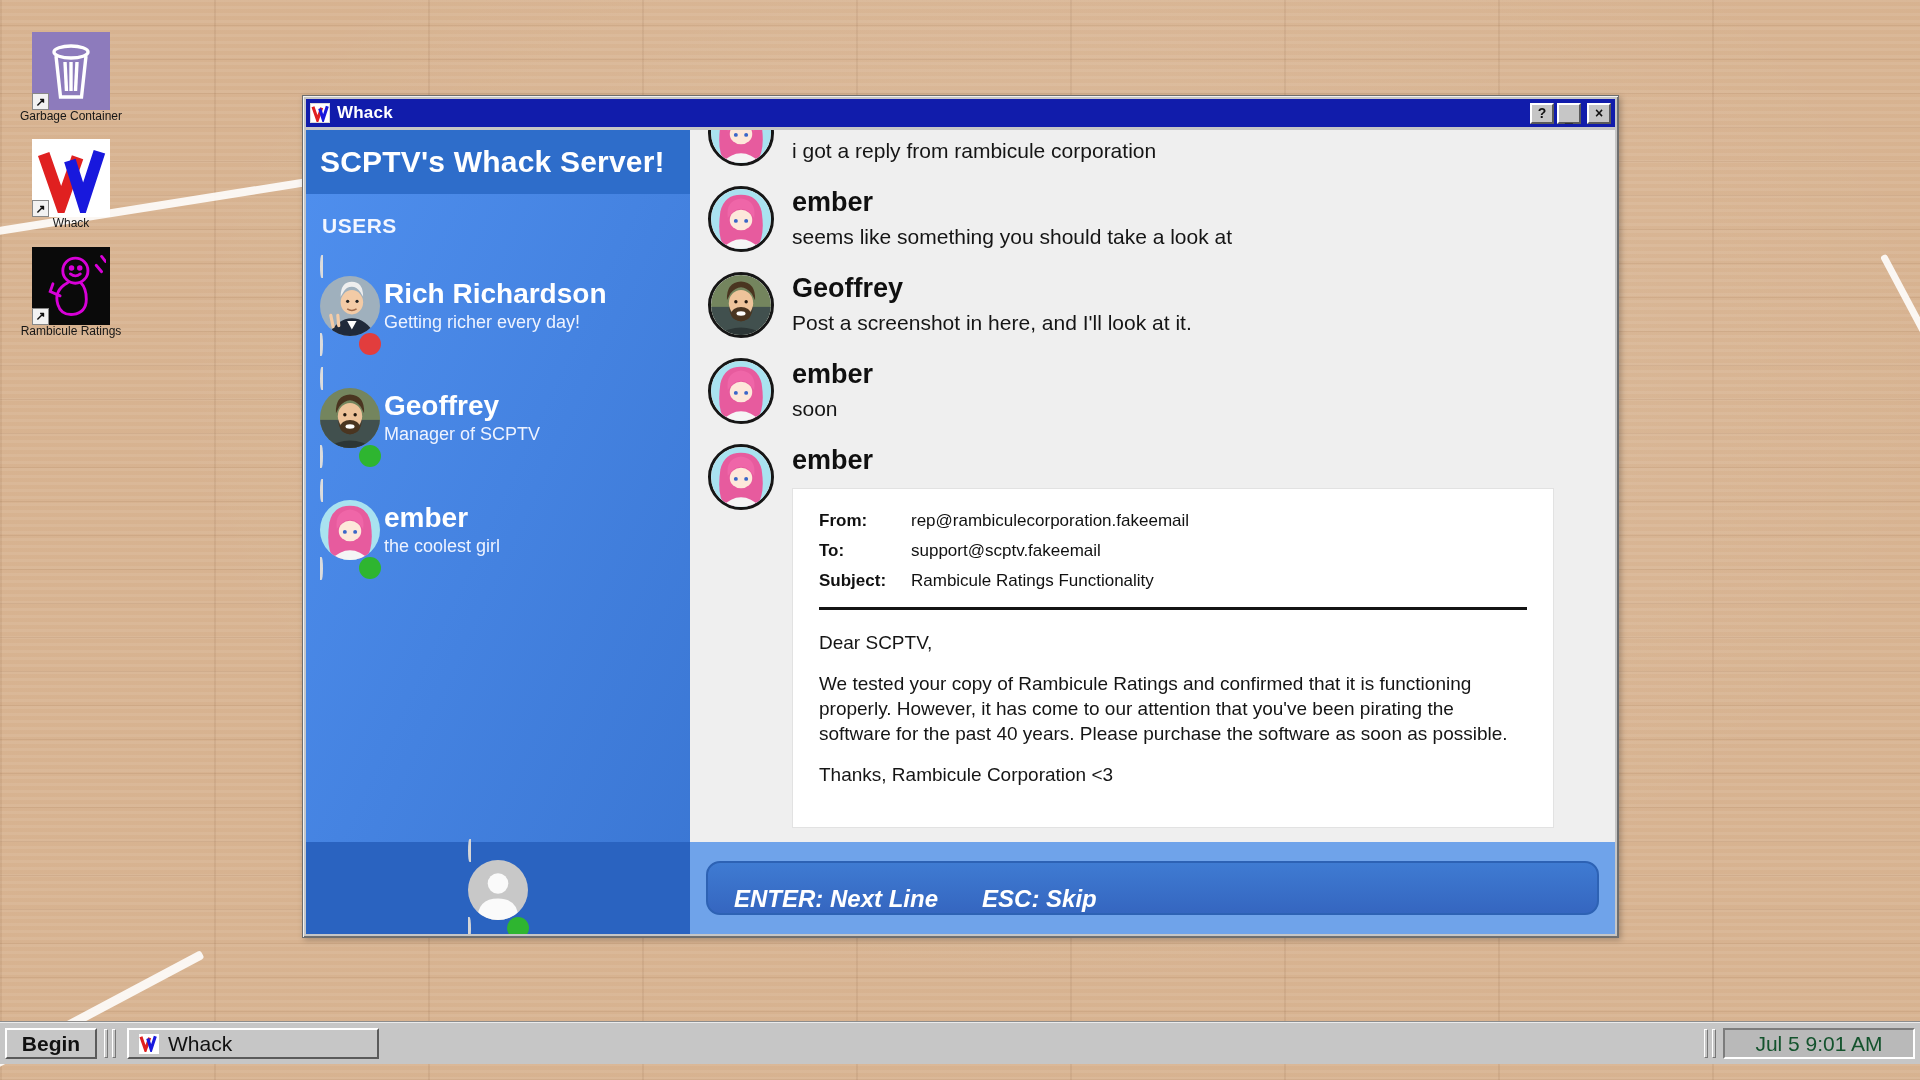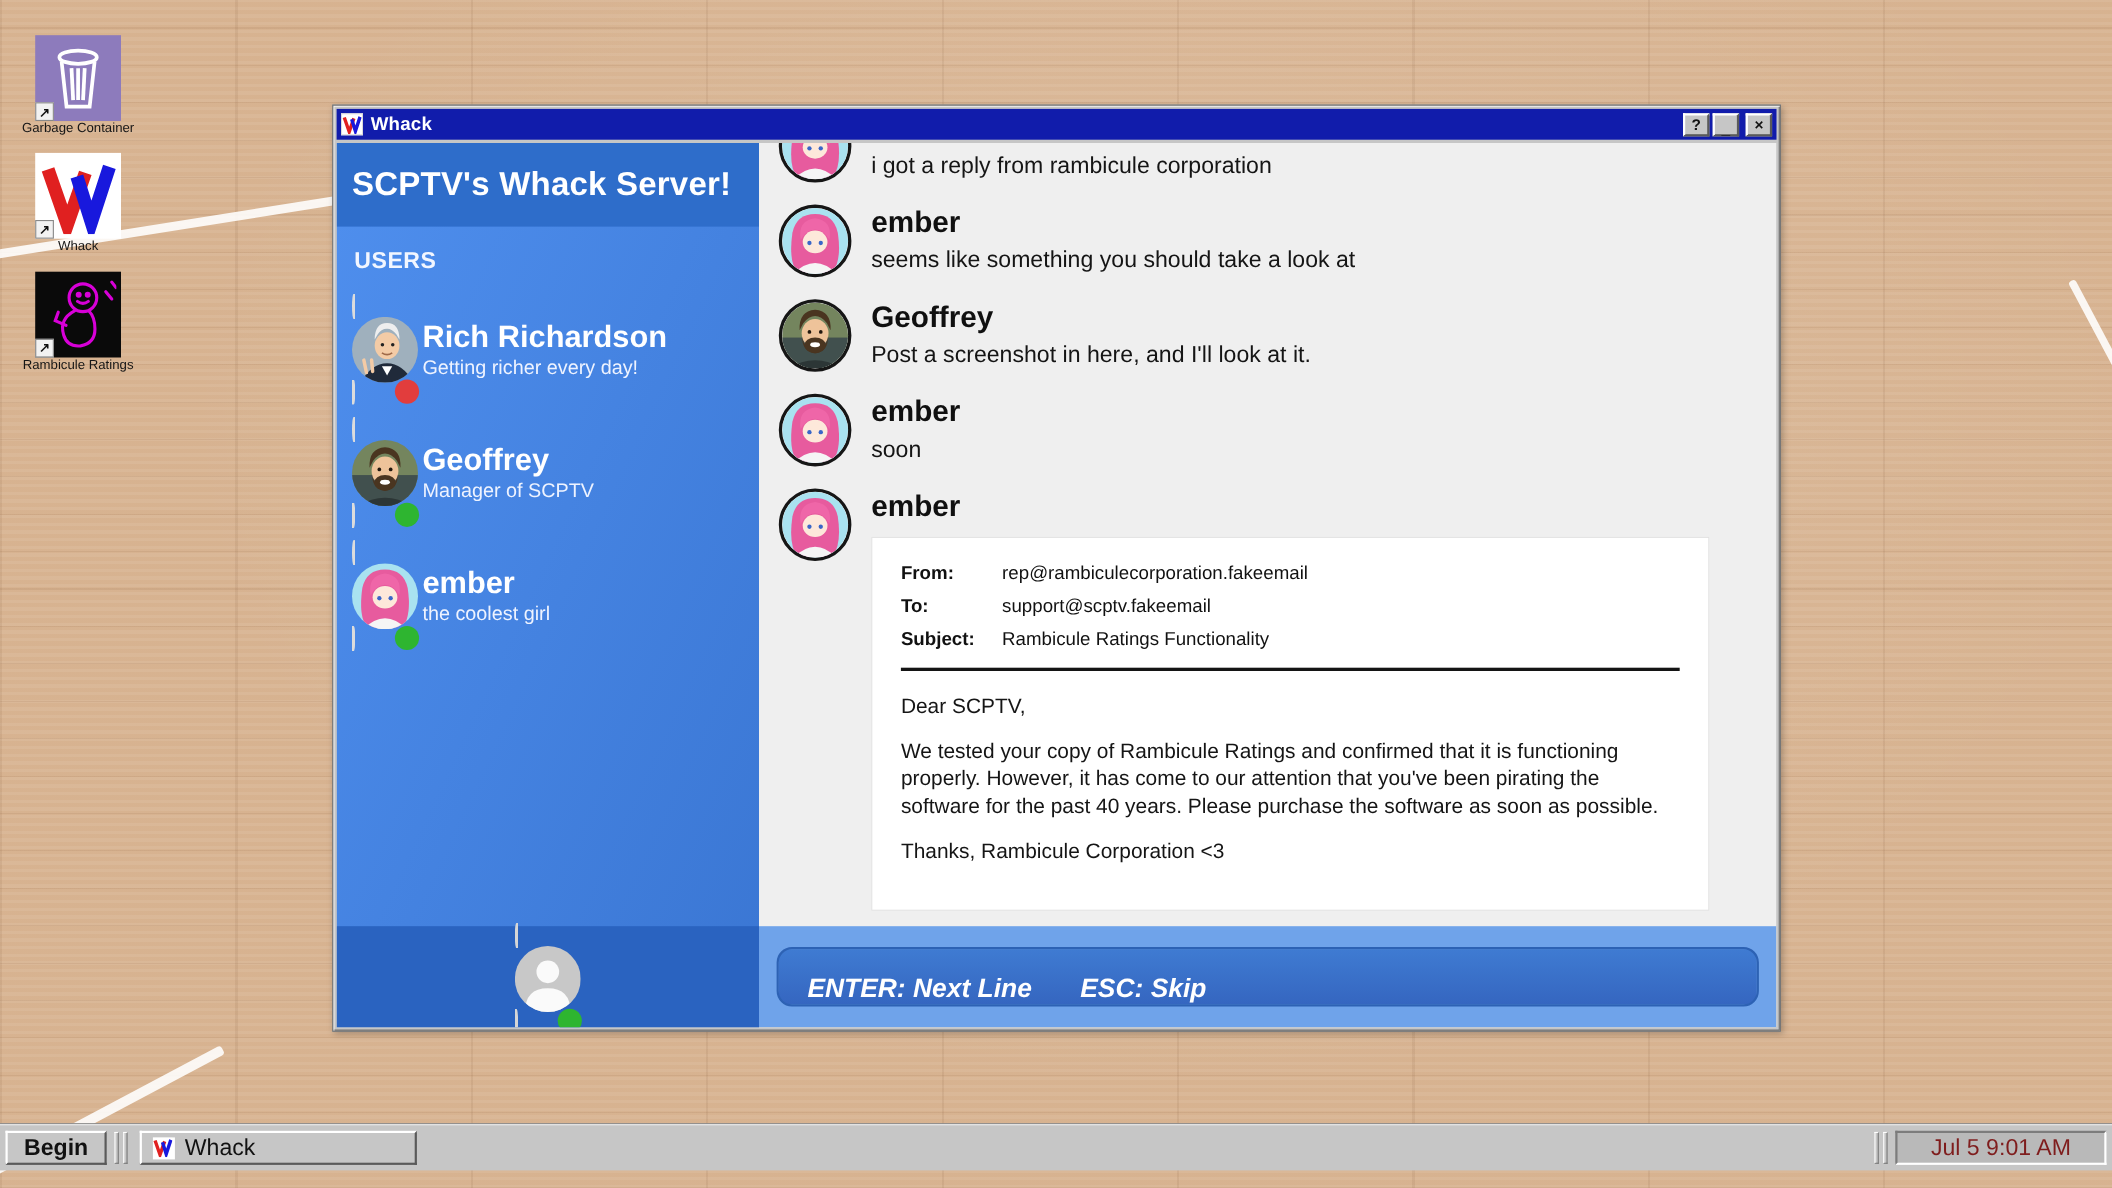--- a/index.html
+++ b/index.html
@@ -43,21 +43,21 @@
   .tb-btn { width:24px; height:21px; background:#c6c6c6; border:2px solid; border-color:#ffffff #5a5a5a #5a5a5a #ffffff;
             display:flex; align-items:center; justify-content:center; font-size:14px; font-weight:bold; color:#111; margin-left:3px; line-height:1; }
   .tb-btn.close { margin-left:6px; }
   .tb-btn .min-glyph { margin-top:8px; }
 
   .window-content { height:calc(100% - 31px); display:flex; overflow:hidden; }
 
   
   .sidebar { width:384px; flex:none; position:relative; overflow:hidden;
              background:linear-gradient(115deg, #4f8fee 0%, #3a76d3 100%); }
-  .server-band { height:76px; background:#2e6dca; display:flex; align-items:center; padding:0 14px; }
+  .server-band { height:64px; background:#2e6dca; display:flex; align-items:center; padding:0 14px; }
   .server-title { color:#fff; font-size:30px; font-weight:bold; letter-spacing:0.2px; }
   .users-label { color:#f2f6ff; font-size:21px; font-weight:600; margin:20px 0 12px 16px; letter-spacing:0.5px; }
   .user-row { display:flex; align-items:center; gap:4px; padding:8px 12px 8px 14px; }
   .avatar-wrap { position:relative; flex:none; }
   .avatar { width:66px; height:66px; border-radius:50%; overflow:hidden; }
   .side-av { border:3px solid #dcdcdc; }
   .chat-av { border:3px solid #161616; }
   .player-av { border:3px solid #d6d6d6; }
   .status-dot { position:absolute; right:-1px; bottom:-1px; width:22px; height:22px; border-radius:50%; }
   .status-online { background:#2eb530; }
@@ -96,21 +96,21 @@
              border-top:1px solid #ebebeb; box-shadow:0 -1px 0 #8c8c8c; display:flex; align-items:center; padding:0 5px; }
   .task-btn { height:31px; background:#c6c6c6; border:2px solid; border-color:#ffffff #5a5a5a #5a5a5a #ffffff;
               display:flex; align-items:center; justify-content:center; font-size:21px; color:#111; }
   .begin-btn { width:92px; font-weight:bold; }
   .grip { width:4px; height:29px; border:1px solid; border-color:#ffffff #777777 #777777 #ffffff; margin:0 2px; }
   .grip-group { display:flex; align-items:center; margin:0 5px; }
   .whack-task { width:252px; justify-content:flex-start; gap:9px; padding:0 10px; margin-left:4px; }
   .task-ic { width:20px; height:20px; background:#fff; flex:none; }
   .tray { margin-left:auto; display:flex; align-items:center; }
   .clock-tray { width:192px; height:31px; background:#b9b9b9; border:2px solid; border-color:#7c7c7c #ffffff #ffffff #7c7c7c;
-                display:flex; align-items:center; justify-content:center; font-size:21px; color:#7f1d1d; }
+                display:flex; align-items:center; justify-content:center; font-size:21px; color:#14532d; }
 </style>
 </head>
 <body>
 
 <svg width="0" height="0" style="position:absolute" aria-hidden="true">
   <defs>
     <symbol id="whack-w" viewBox="0 0 64 64">
       <rect width="64" height="64" fill="#ffffff"></rect>
       <path d="M7,10 L23,56 L38,13" stroke="#e02020" stroke-width="11" fill="none"></path>
       <path d="M31,16 L43,54 L58,8" stroke="#1818dd" stroke-width="11" fill="none"></path>

